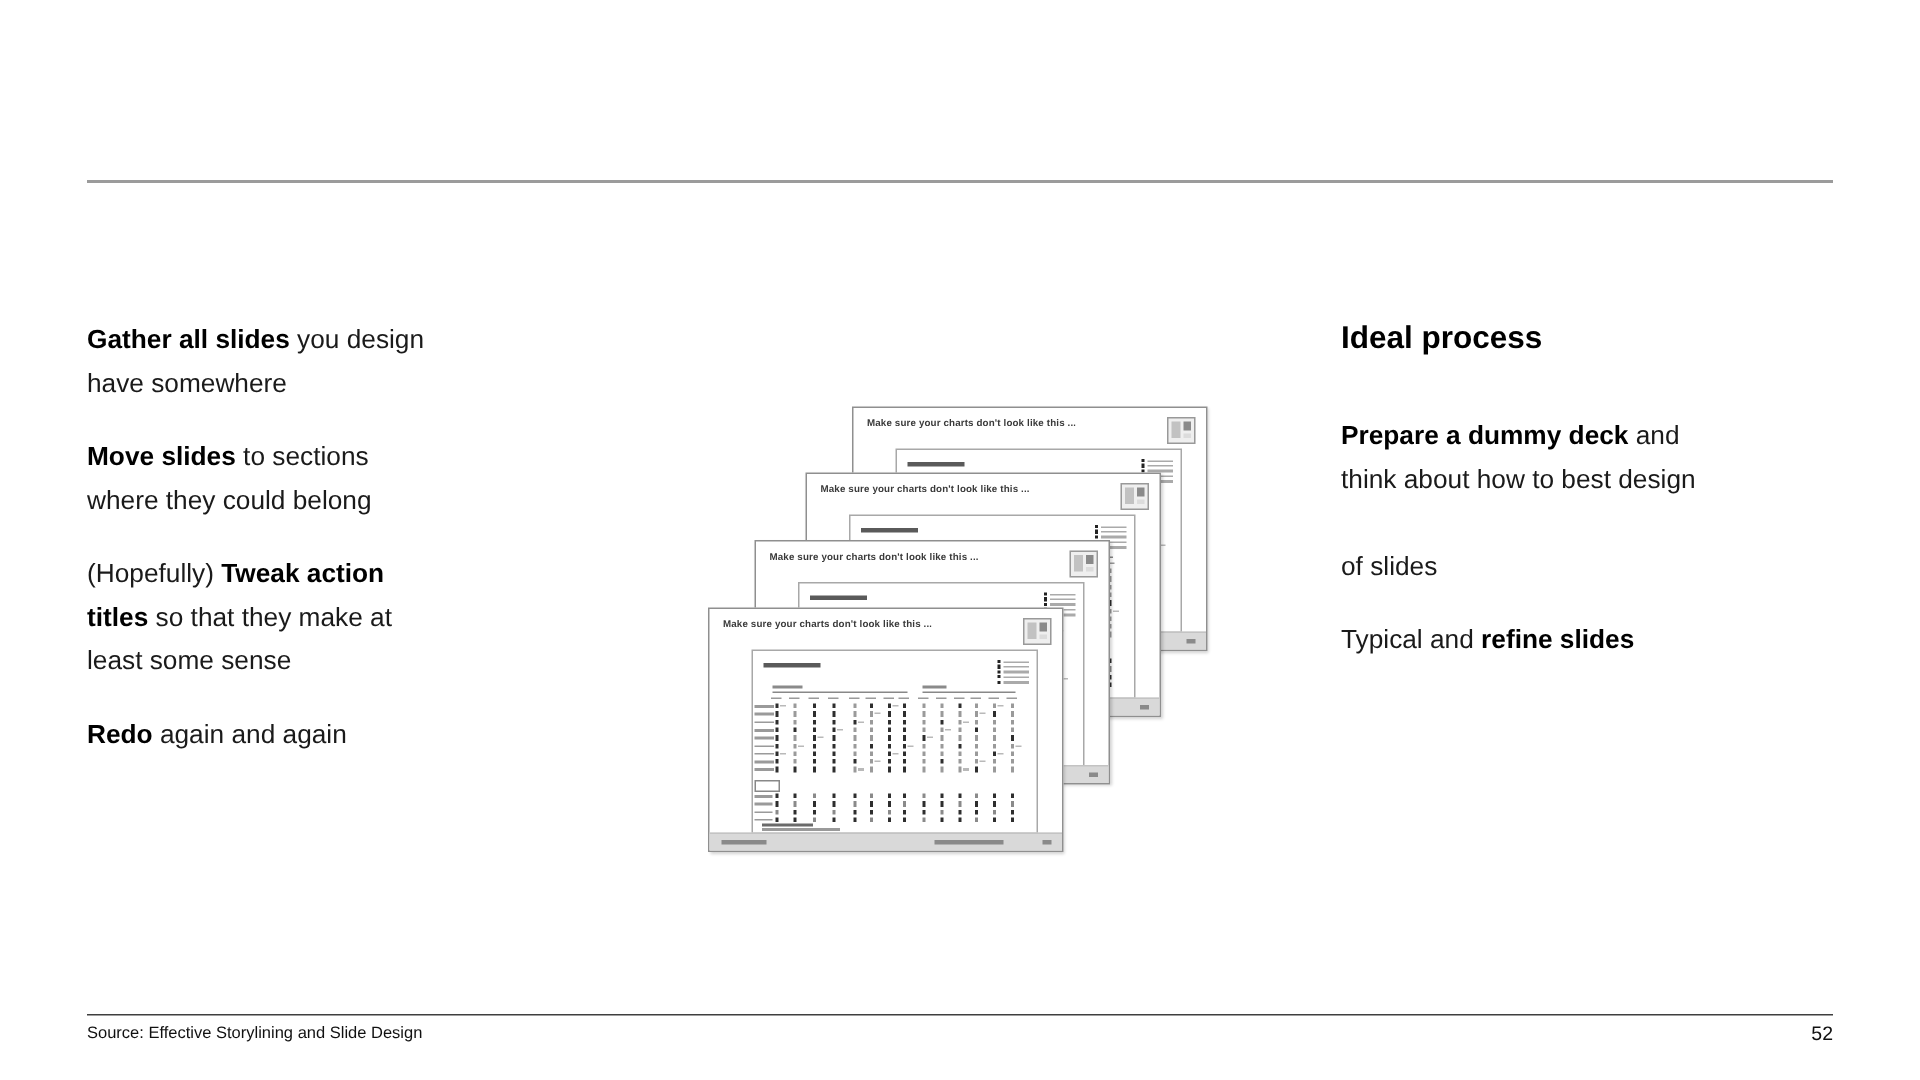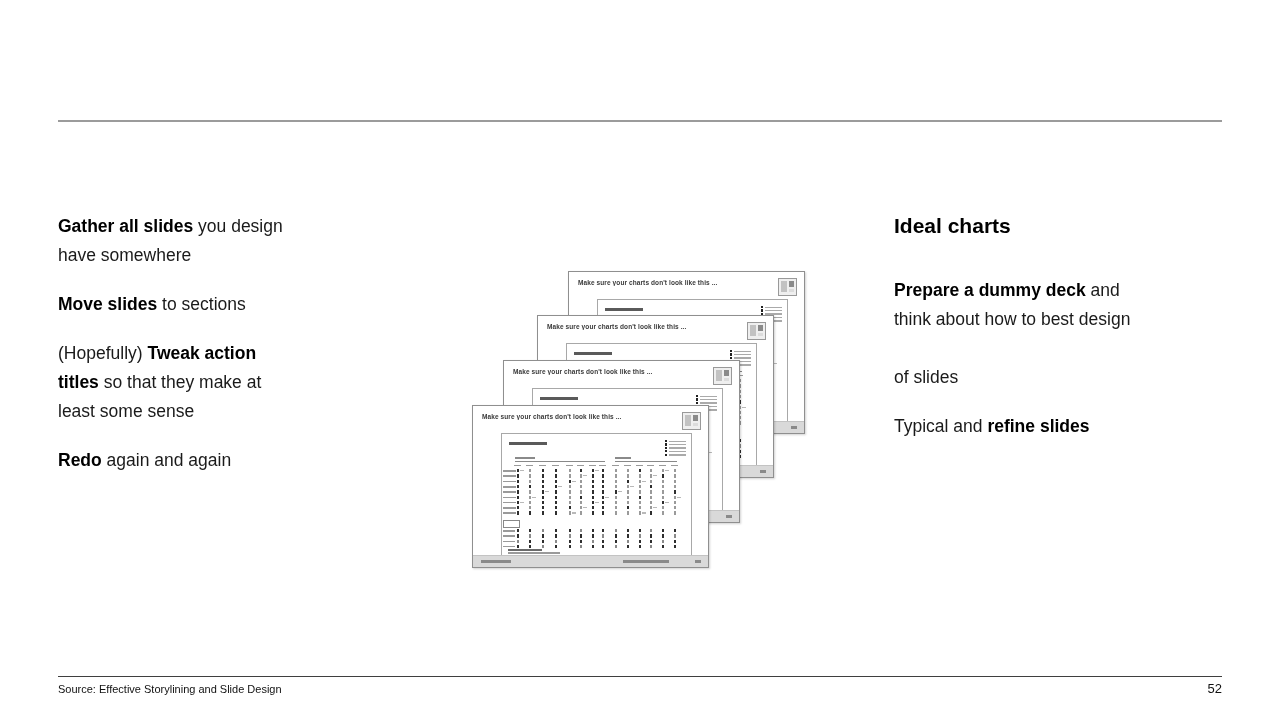--- a/index.html
+++ b/index.html
@@ -56,21 +56,21 @@
 <body>
 
 <div class="page-title">
   <br>
 </div>
 <div class="title-divider"></div>
 
 <div class="proc-col col-left">
   <div>
       <p><b>Gather all slides</b><span> you design</span><br><span>have somewhere</span></p>
-      <p><b>Move slides</b><span> to sections</span><br></p>
+      <p><b>Move slides</b><span> to sections</span><br><span>where they could belong</span></p>
       <p><span>(Hopefully) </span><b>Tweak action</b><br><b>titles</b><span> so that they make at</span><br><span>least some sense</span></p>
       <p><b>Redo</b><span> again and again</span></p>
     </div>
 </div>
 
 <div class="thumbs">
     <div class="thumb" style="left: 96px; top: 0px; z-index: 1;">
       <div class="thumb-title">Make sure your charts don't look like this ...</div>
       <div class="thumb-icon">
         <div class="abs" style="left: 2px; top: 2px; width: 6px; height: 11px; background: rgb(194, 194, 194);"></div>
@@ -1118,21 +1118,21 @@
       </div>
       <div class="thumb-footer">
         <div class="abs" style="left: 8px; top: 4px; width: 30px; height: 2.5px; background: rgb(138, 138, 138);"></div>
         <div class="abs" style="left: 150px; top: 4px; width: 46px; height: 2.5px; background: rgb(138, 138, 138);"></div>
         <div class="abs" style="left: 222px; top: 4px; width: 6px; height: 2.5px; background: rgb(138, 138, 138);"></div>
       </div>
     </div>
   </div>
 
 <div class="proc-col col-right">
-  <h2>Ideal charts</h2>
+  <h2>Ideal process</h2>
   <div>
       <p><b>Prepare a dummy deck</b><span> and</span><br><span>think about how to best design</span><br><br><span>of slides</span></p>
       <p><span>Typical and </span><b>refine slides</b></p>
     </div>
 </div>
 
 <div class="footer-line"></div>
 <div class="footer-source">Source: Effective Storylining and Slide Design</div>
 <div class="footer-page">52</div>
 

